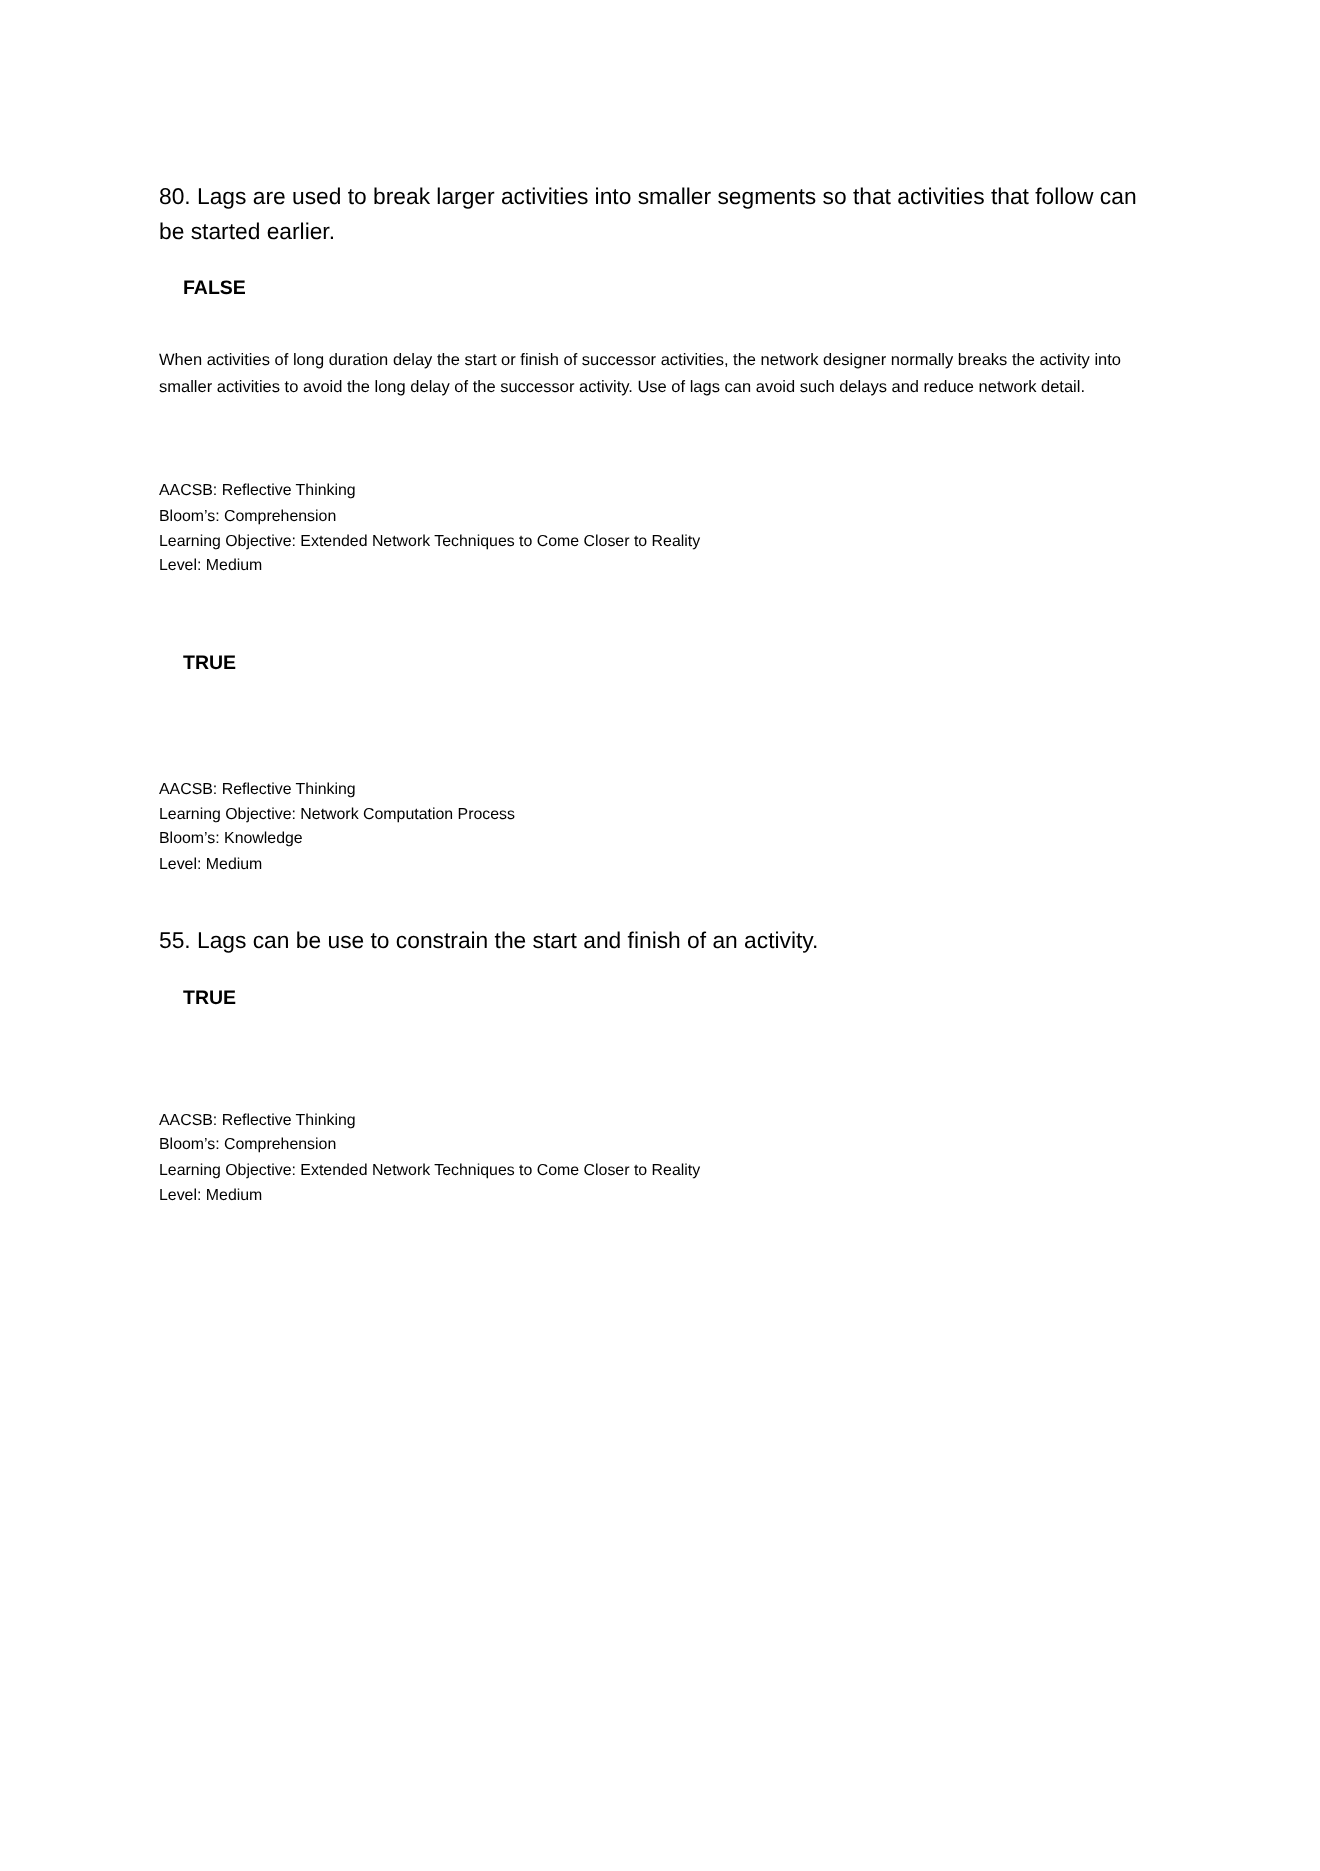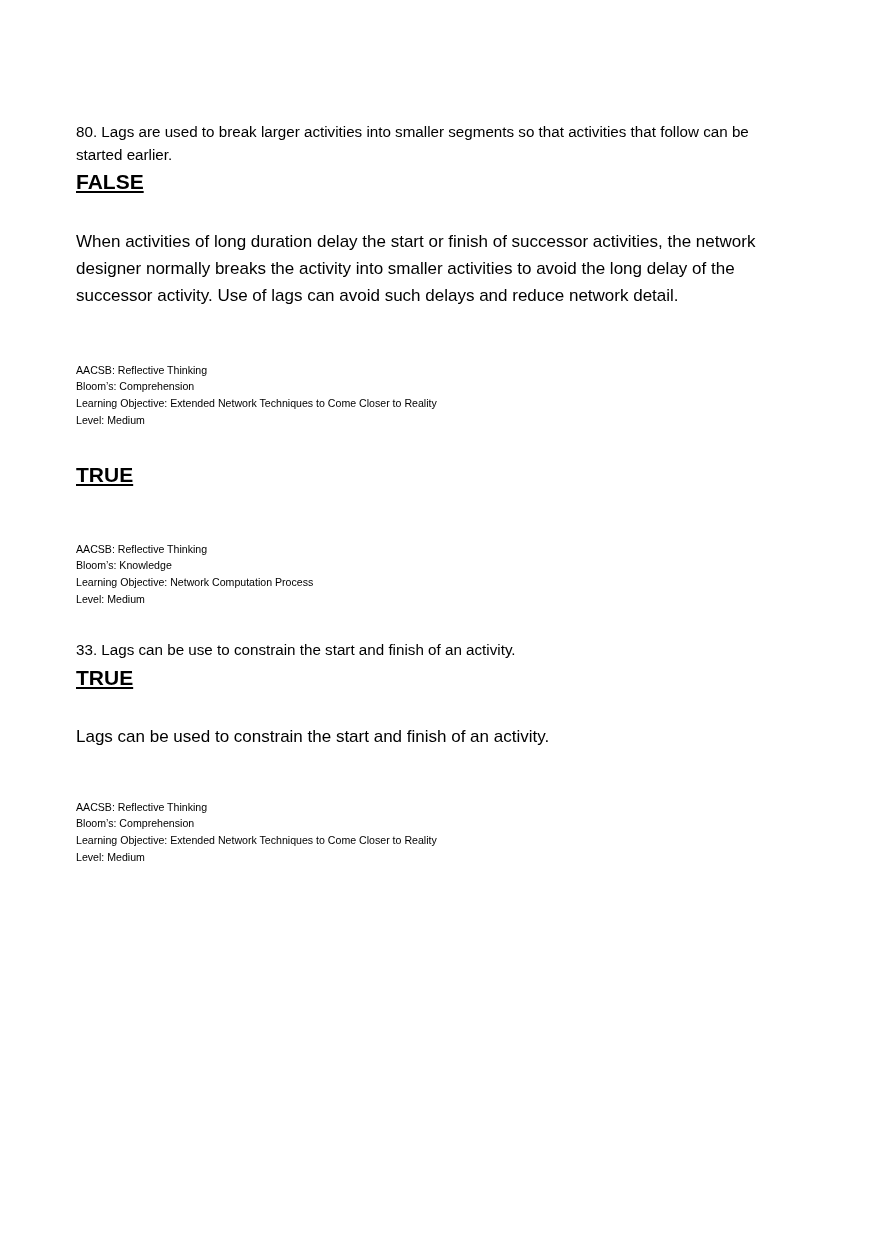--- a/index.html
+++ b/index.html
@@ -12,39 +12,38 @@
     height: 1247px;
     font-family: "Liberation Sans", sans-serif;
     color: #000000;
     -webkit-font-smoothing: antialiased;
   }
   .page {
     position: relative;
     width: 880px;
     height: 1247px;
     box-sizing: border-box;
-    padding: 120px 112px 0 76px;
+    padding: 120px 112px 0 106px;
   }
   .qblock {
     margin: 0;
   }
   .question {
     font-size: 15.2px;
     line-height: 1.52;
     margin: 0;
   }
   .answer {
-    font-size: 21px;
+    font-size: 13px;
     line-height: 1.52;
     font-weight: bold;
-    text-decoration: underline;
-    margin: 0;
+    margin: 16px;
   }
   .explanation {
-    font-size: 17px;
+    font-size: 11px;
     line-height: 1.60;
     margin: 30px 0 0 0;
   }
   .meta {
     margin-top: 0;
     font-size: 10.6px;
     line-height: 1.58;
   }
   .meta div {
     white-space: nowrap;
@@ -73,32 +72,31 @@
     </div>
   </section>
 
   <div class="spacer-q81"></div>
 
   <section class="qblock">
     <p class="answer">TRUE</p>
     <div class="spacer-q81-meta"></div>
     <div class="meta">
       <div>AACSB: Reflective Thinking</div>
+      <div>Learning Objective: Network Computation Process</div>
       <div>Bloom’s: Knowledge</div>
-      <div>Learning Objective: Network Computation Process</div>
       <div>Level: Medium</div>
     </div>
   </section>
 
   <div class="spacer-q82"></div>
 
   <section class="qblock">
-    <p class="question">33. Lags can be use to constrain the start and finish of an activity.</p>
+    <p class="question">55. Lags can be use to constrain the start and finish of an activity.</p>
     <p class="answer">TRUE</p>
-    <p class="explanation">Lags can be used to constrain the start and finish of an activity.</p>
     <div class="spacer-q82-meta"></div>
     <div class="meta">
       <div>AACSB: Reflective Thinking</div>
       <div>Bloom’s: Comprehension</div>
       <div>Learning Objective: Extended Network Techniques to Come Closer to Reality</div>
       <div>Level: Medium</div>
     </div>
   </section>
 
 </div>

